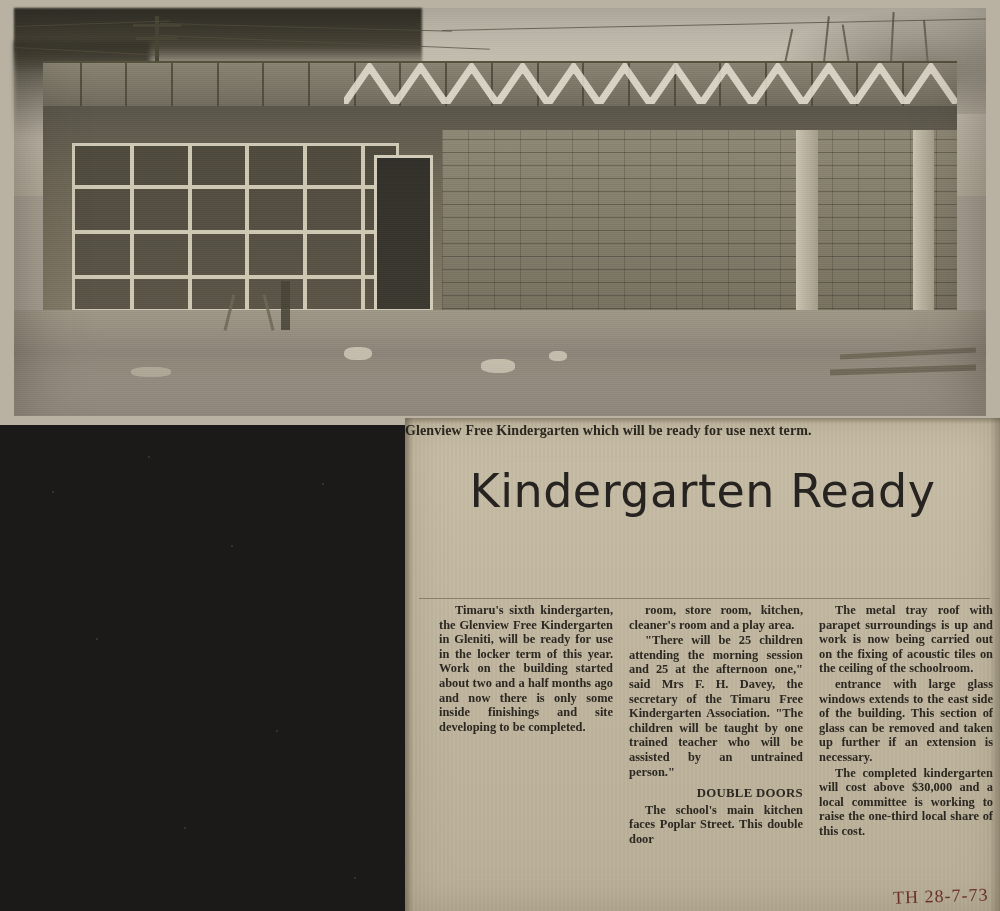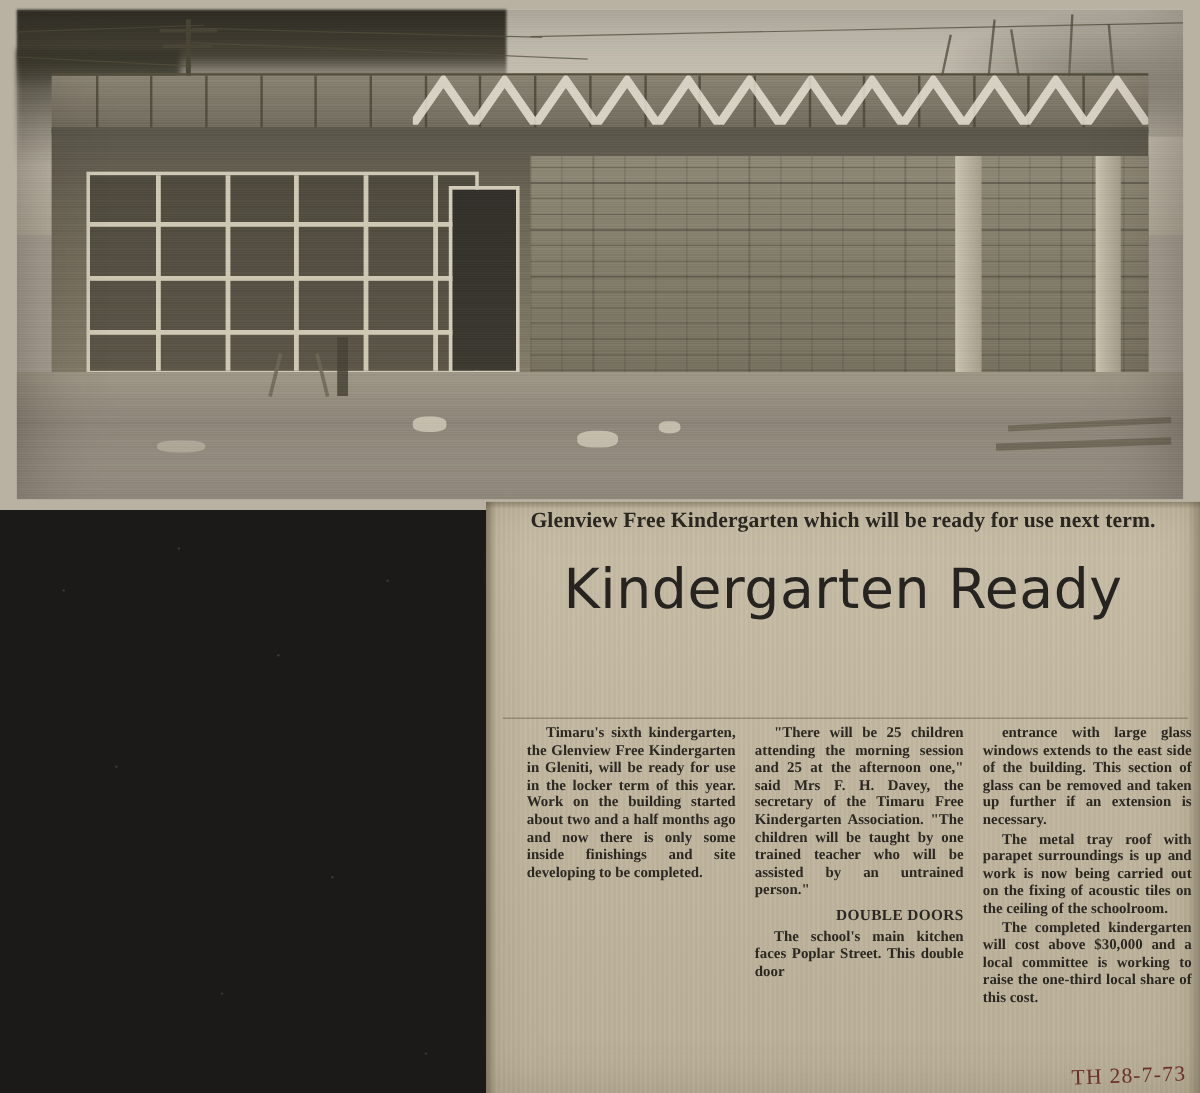--- a/index.html
+++ b/index.html
@@ -202,24 +202,23 @@
   .clip-grain {
     position: absolute; inset: 0;
     background-image:
       repeating-linear-gradient(90deg, rgba(255,255,255,.03) 0 2px, rgba(90,80,60,.03) 2px 4px);
     pointer-events: none;
   }
   .caption {
     position: absolute;
     left: 0; top: 5px;
     width: 100%;
-    text-align: center;
     font-family: "Liberation Serif", serif;
     font-weight: bold;
-    font-size: 18px;
+    font-size: 14px;
     color: #2a2620;
     letter-spacing: .1px;
   }
   .rule {
     position: absolute;
     left: 14px; right: 10px;
     height: 1px;
     background: #6d6450;
     opacity: .65;
   }
@@ -400,28 +399,29 @@
 
     <div class="rule" style="top:180px;"></div>
 
     <div class="cols">
 
       <div class="col">
         <p class="indent">Timaru's sixth kindergarten, the Glenview Free Kindergarten in Gleniti, will be ready for use in the locker term of this year. Work on the building started about two and a half months ago and now there is only some inside finishings and site developing to be completed.</p>
       </div>
 
       <div class="col">
+        <p class="indent">room, store room, kitchen, cleaner's room and a play area.</p>
         <p class="indent">"There will be 25 children attending the morning session and 25 at the afternoon one," said Mrs F. H. Davey, the secretary of the Timaru Free Kindergarten Association. "The children will be taught by one trained teacher who will be assisted by an untrained person."</p>
         <div class="subhead">DOUBLE DOORS</div>
         <p class="indent">The school's main kitchen faces Poplar Street. This double door</p>
       </div>
 
       <div class="col">
+        <p class="indent">The metal tray roof with parapet surroundings is up and work is now being carried out on the fixing of acoustic tiles on the ceiling of the schoolroom.</p>
         <p class="indent">entrance with large glass windows extends to the east side of the building. This section of glass can be removed and taken up further if an extension is necessary.</p>
-        <p class="indent">The metal tray roof with parapet surroundings is up and work is now being carried out on the fixing of acoustic tiles on the ceiling of the schoolroom.</p>
         <p class="indent">The completed kindergarten will cost above $30,000 and a local committee is working to raise the one-third local share of this cost.</p>
       </div>
     </div>
 
     <div class="handwrite">TH 28-7-73</div>
   </div>
 
 </div>
 
 </body></html>

